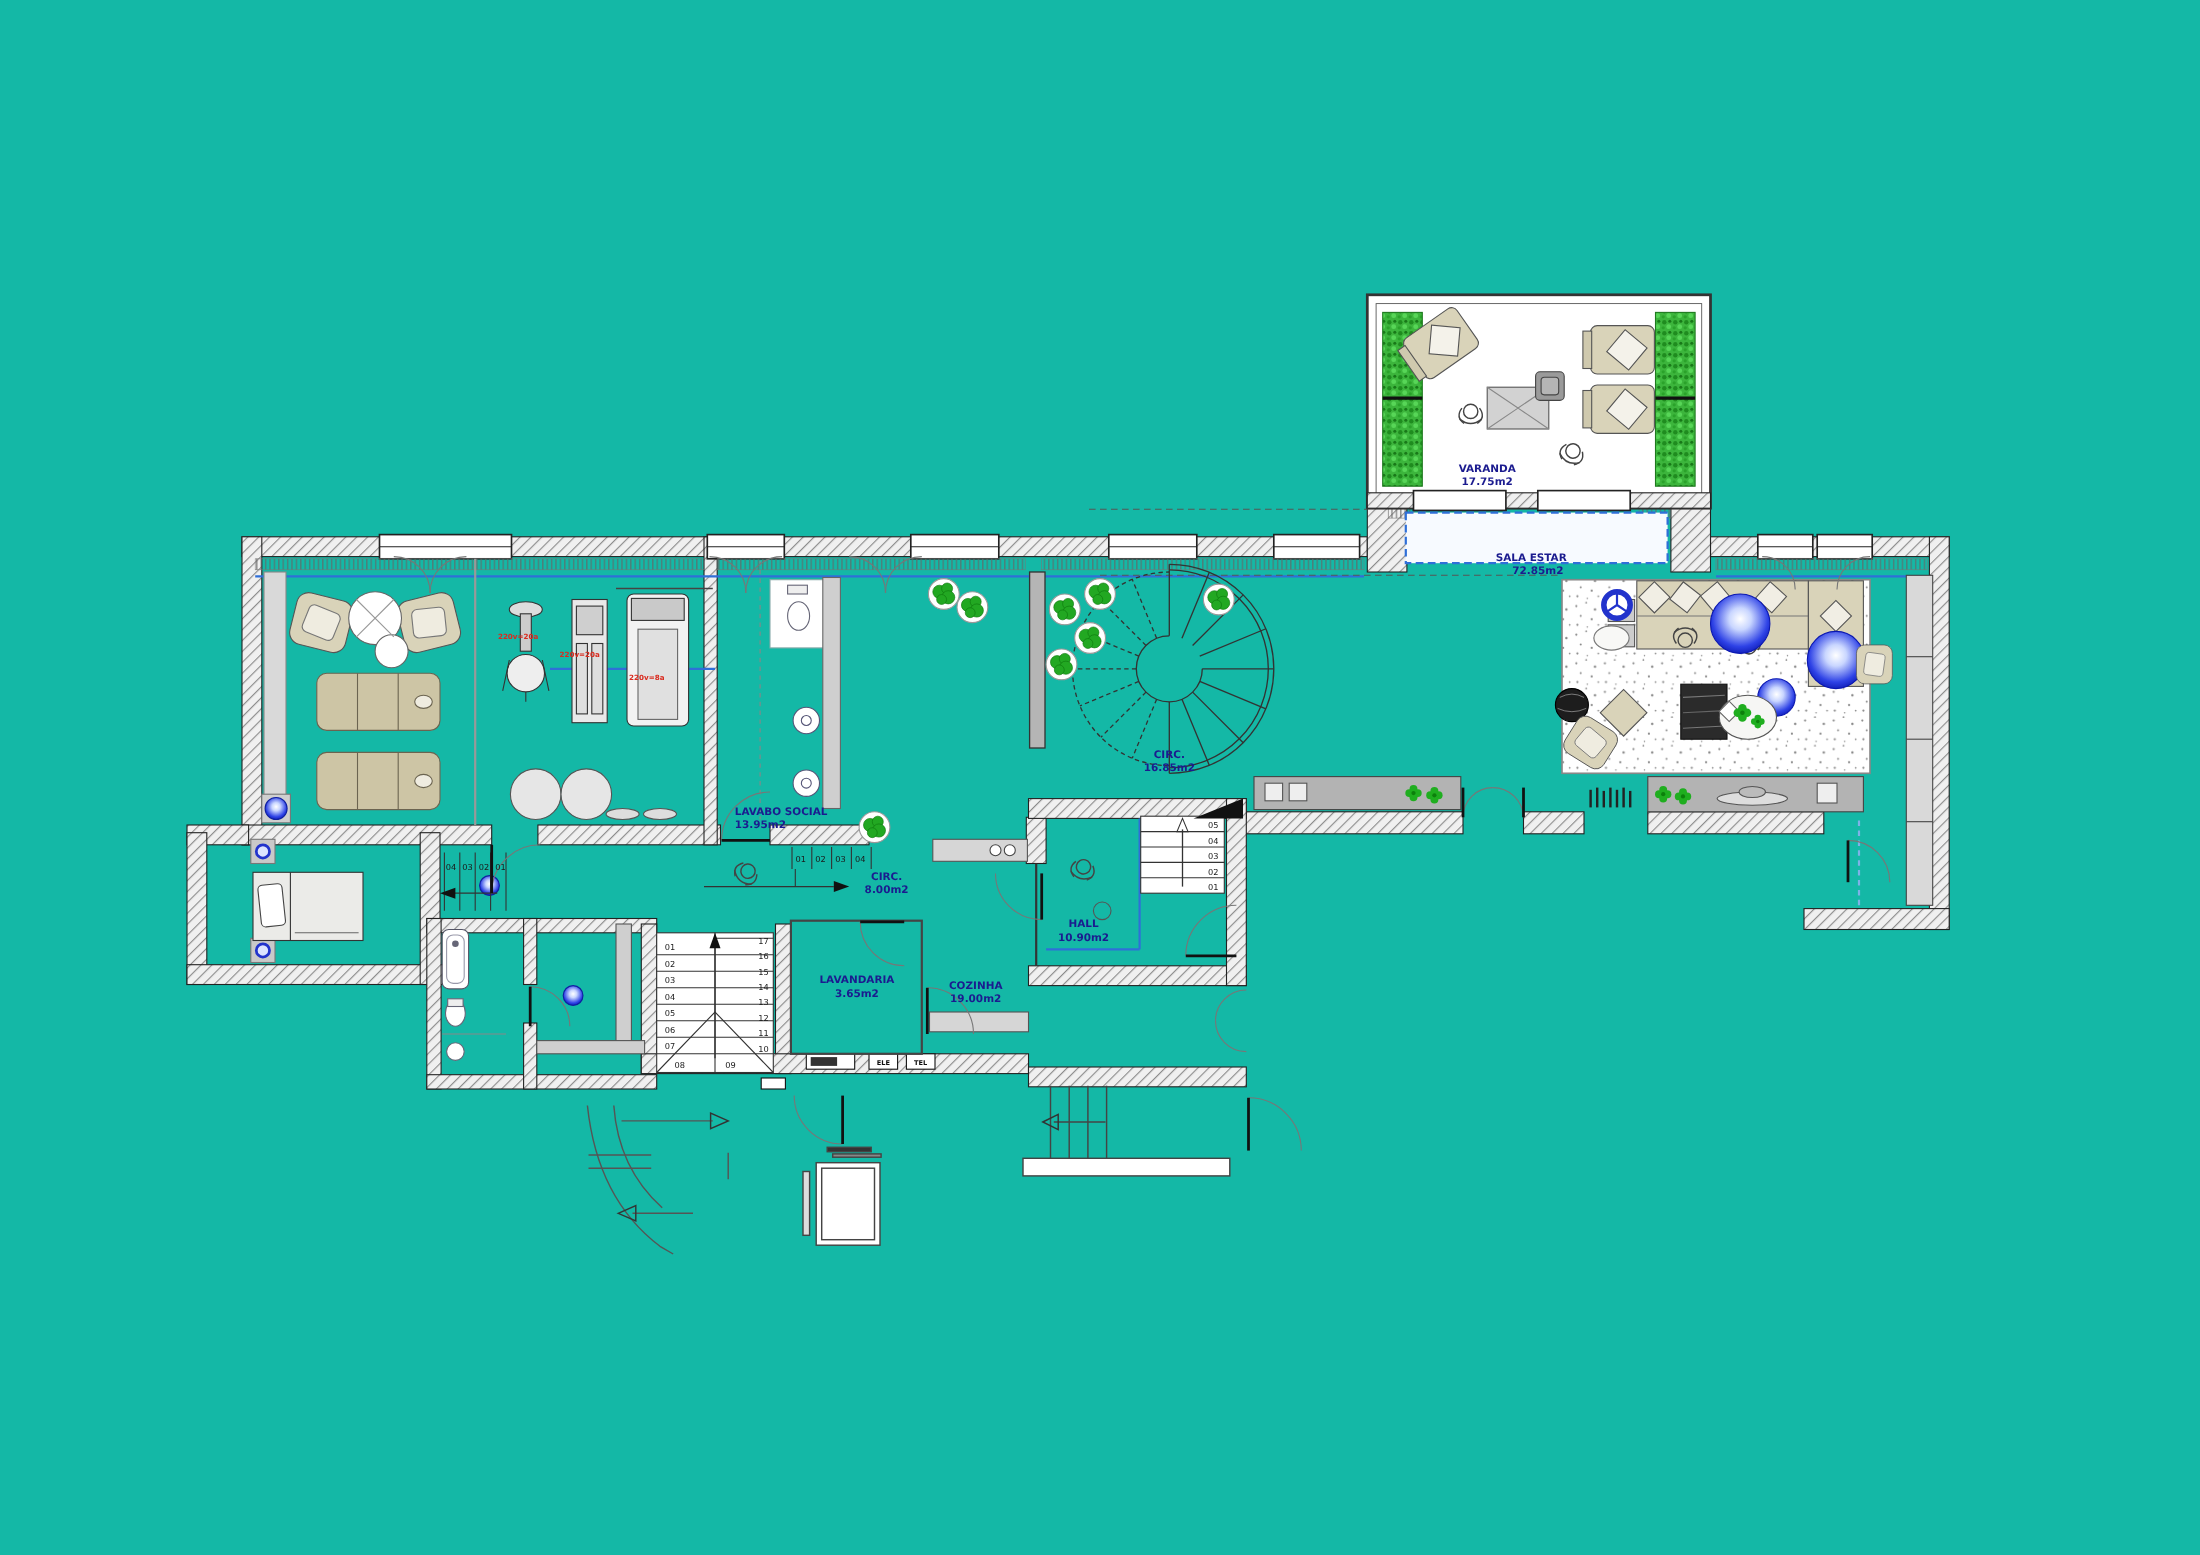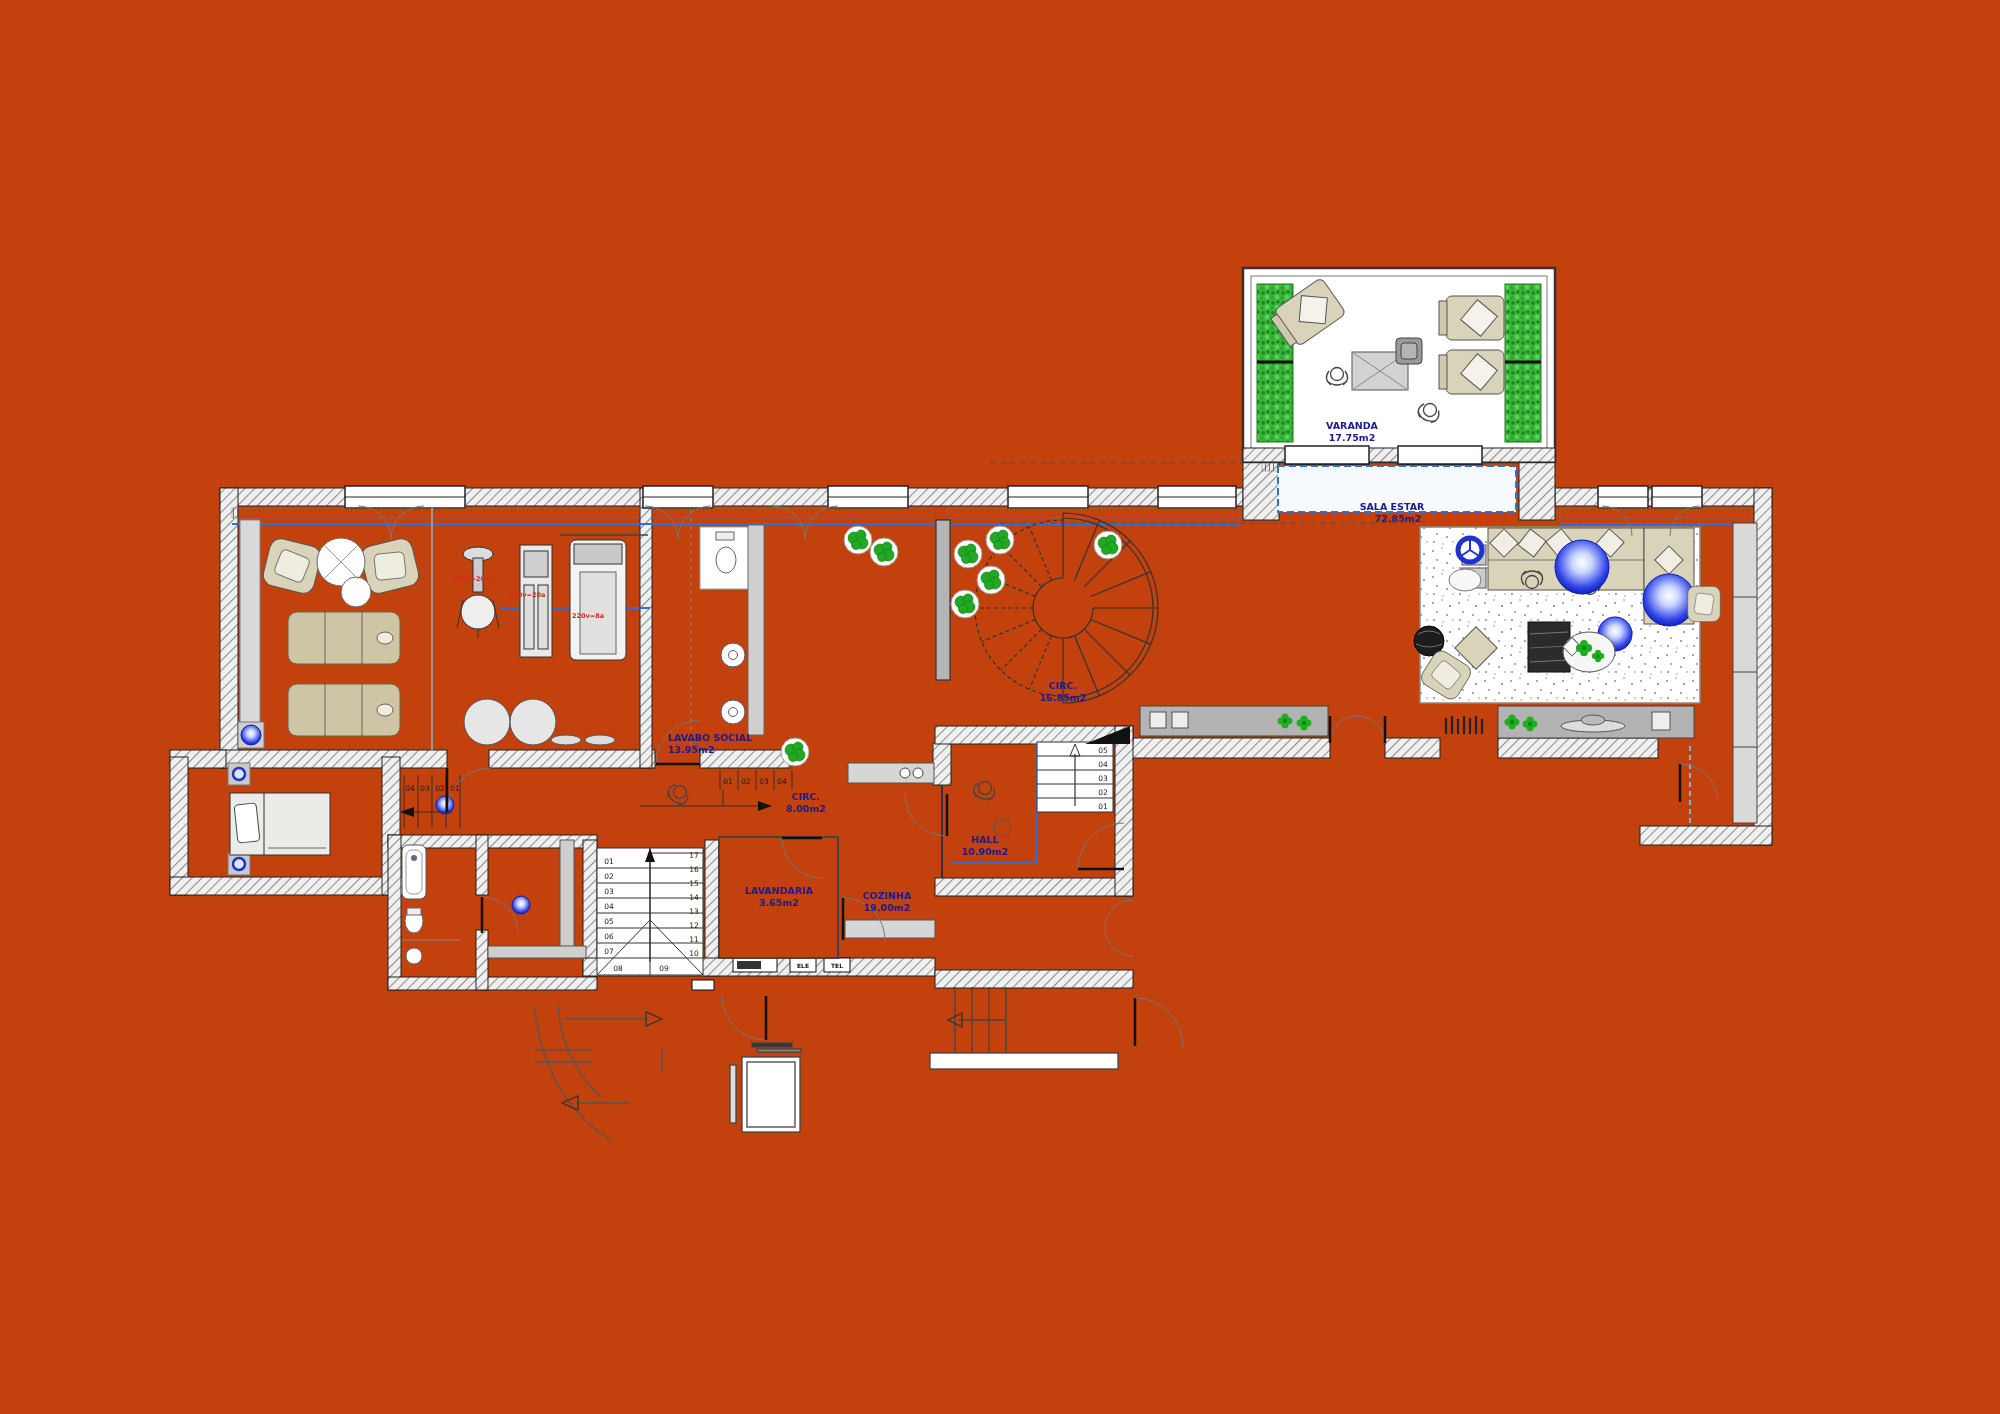--- a/index.html
+++ b/index.html
@@ -1,19 +1,19 @@
 <!DOCTYPE html>
 <html style="--label: #1b1b8f; --red: #d92b1f; --blue: #2f6fd8; --green: #2eb52e;"><head>
 <meta charset="utf-8">
 <style>
   :root{
     --label:#1b1b8f; --red:#d92b1f; --blue:#2f6fd8; --green:#2eb52e;
   }
   html,body{margin:0;padding:0;background:#ffffff;}
-  #canvas{position:relative;width:2000px;height:1414px;background:#c2410c;overflow:hidden;}
+  #canvas{position:relative;width:2000px;height:1414px;background:#14b8a6;overflow:hidden;}
   svg{position:absolute;left:0;top:0;}
   text{font-family:"DejaVu Sans",sans-serif;}
   .room{font-weight:bold;font-size:9.5px;fill:var(--label);text-anchor:middle;}
   .rooml{font-weight:bold;font-size:9.5px;fill:var(--label);text-anchor:start;}
   .num{font-size:7.5px;fill:#1a1a1a;text-anchor:middle;}
   .red{font-weight:bold;font-size:6.5px;fill:var(--red);text-anchor:middle;}
   .ut{font-weight:bold;font-size:6px;fill:#111;text-anchor:middle;}
 </style>
 </head>
 <body>

